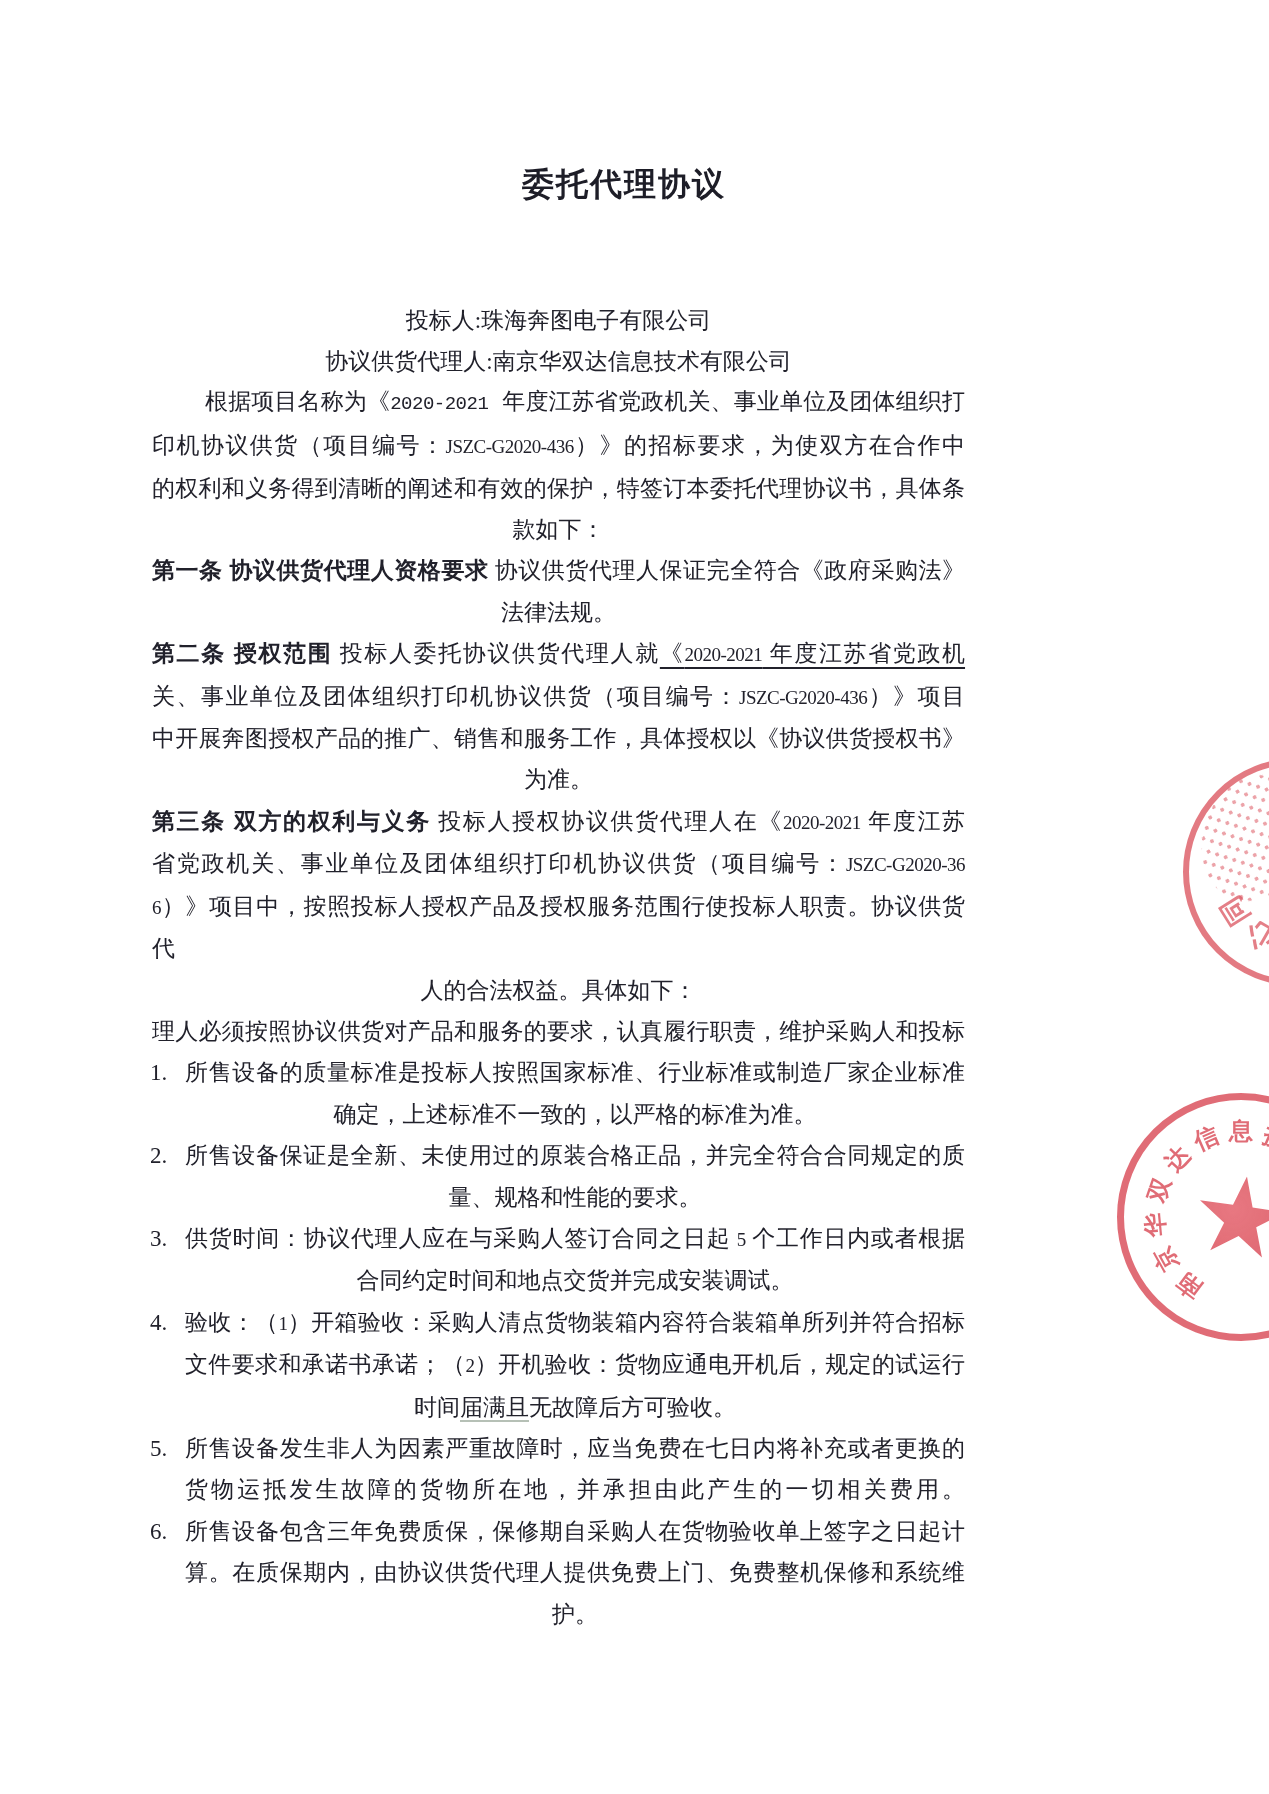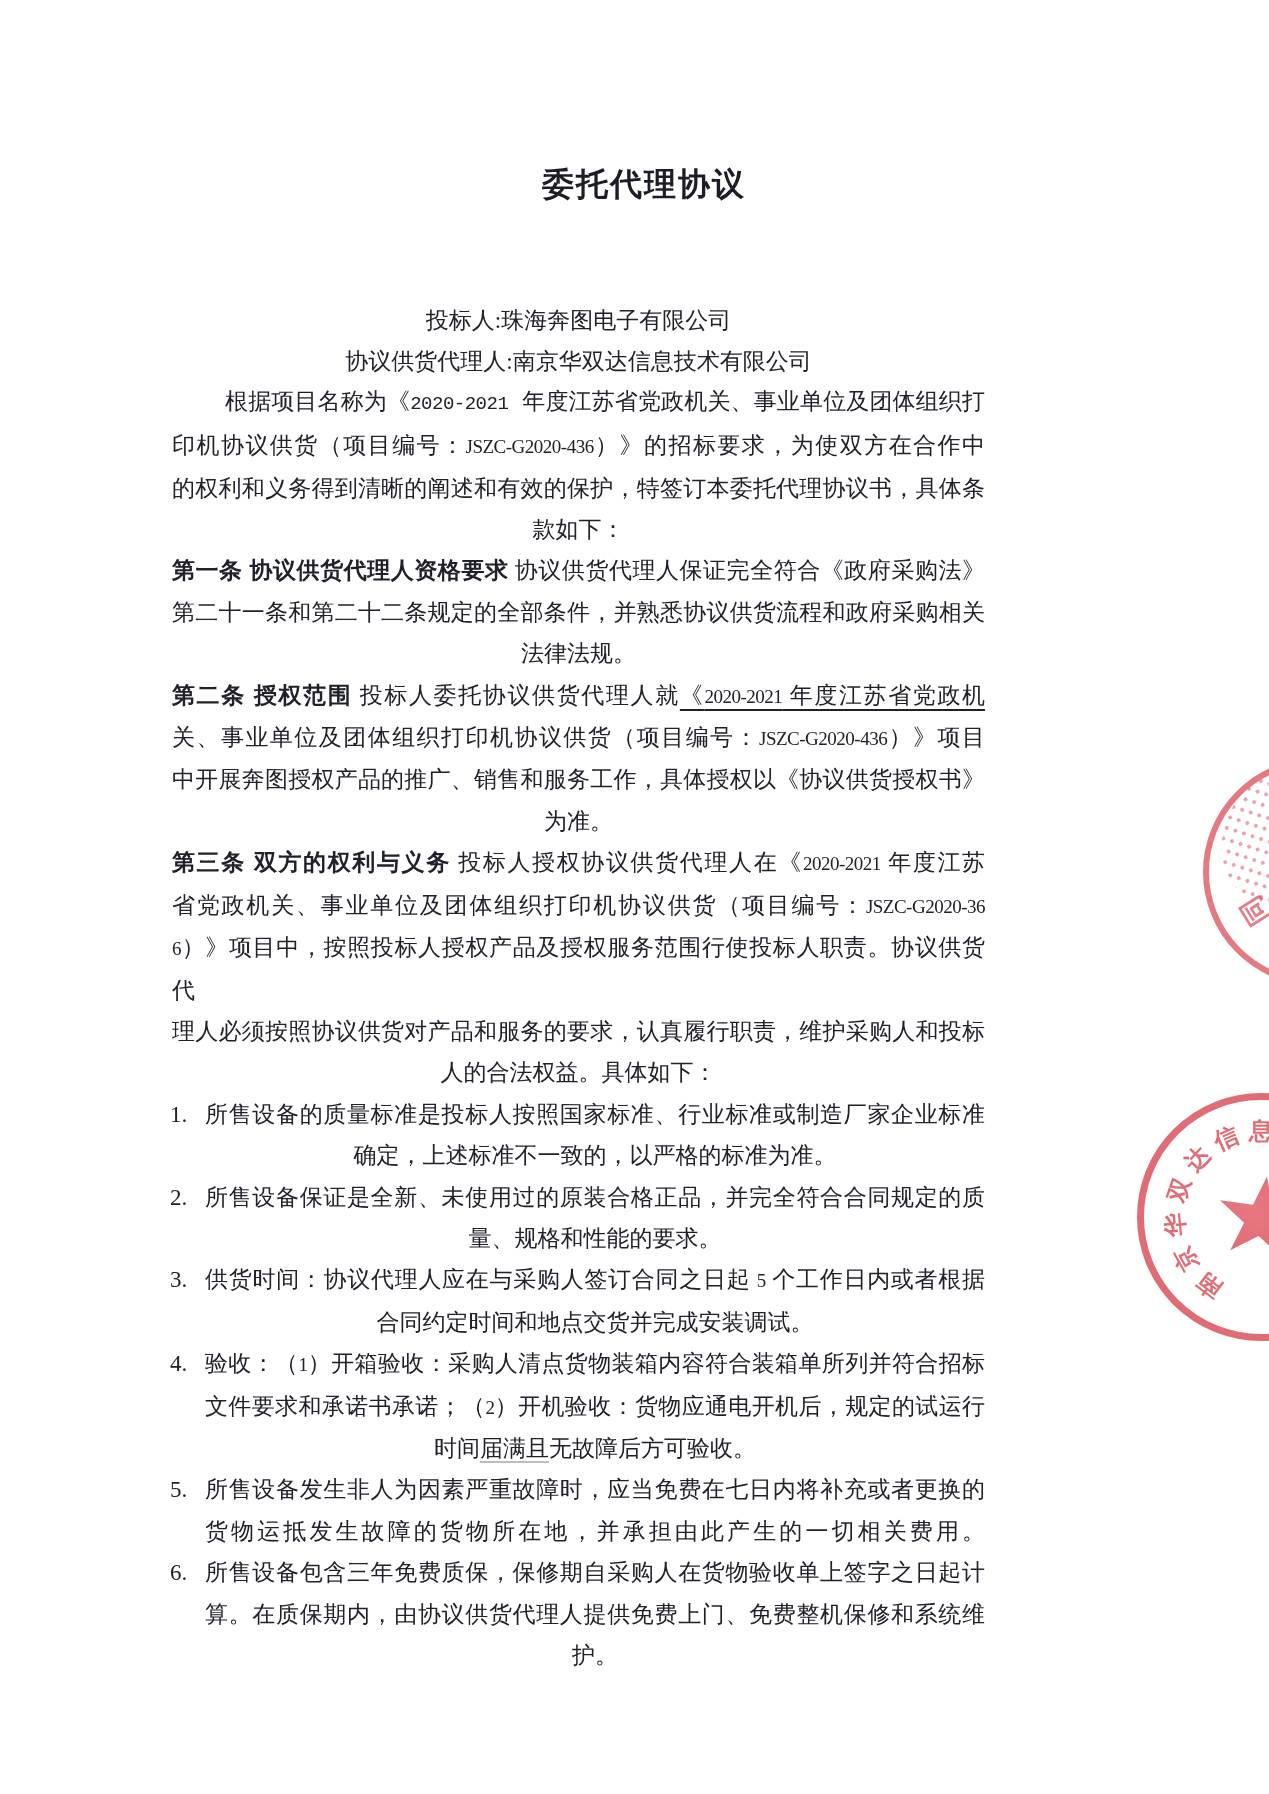--- a/index.html
+++ b/index.html
@@ -4,21 +4,21 @@
 <style>
   html,body{margin:0;padding:0;}
   body{
     width:1269px;height:1794px;
     background:#ffffff;
     position:relative;
     overflow:hidden;
     font-family:"Liberation Serif","DejaVu Serif",serif;
     color:#21212b;
   }
-  .page{position:absolute;inset:0;margin-left:20px;}
+  .page{position:absolute;inset:0;}
   .title{
     position:absolute;
     left:0;top:163px;width:1248px;
     margin:0;
     text-align:center;
     font-size:32px;
     font-weight:700;
     letter-spacing:2px;
     color:#1d1d27;
   }
@@ -107,31 +107,30 @@
   <h1 class="title">委托代理协议</h1>
 
   <div class="doc">
       <div class="line plain"><span class="">投标人:珠海奔图电子有限公司</span></div>
       <div class="line plain"><span class="">协议供货代理人:南京华双达信息技术有限公司</span></div>
       <div class="line indent j"><span class="">根据项目名称为《<span class="lat">2020-2021</span> 年度江苏省党政机关、事业单位及团体组织打</span></div>
       <div class="line plain j"><span class="">印机协议供货（项目编号：<span class="lat">JSZC-G2020-436</span>）》的招标要求，为使双方在合作中</span></div>
       <div class="line plain j"><span class="">的权利和义务得到清晰的阐述和有效的保护，特签订本委托代理协议书，具体条</span></div>
       <div class="line plain"><span class="">款如下：</span></div>
       <div class="line plain j"><span class="seg-b">第一条 协议供货代理人资格要求</span><span class=""> 协议供货代理人保证完全符合《政府采购法》</span></div>
-      <div class="line plain j"><span class="">第二十一条和第二十二条规定的全部条件，并熟悉协议供货流程和政府采购相关</span></div>
       <div class="line plain"><span class="">法律法规。</span></div>
       <div class="line plain j"><span class="seg-b">第二条 授权范围</span><span class=""> 投标人委托协议供货代理人就</span><span class="seg-u">《<span class="lat">2020-2021</span> 年度江苏省党政机</span></div>
       <div class="line plain j"><span class="">关、事业单位及团体组织打印机协议供货（项目编号：<span class="lat">JSZC-G2020-436</span>）》项目</span></div>
       <div class="line plain j"><span class="">中开展奔图授权产品的推广、销售和服务工作，具体授权以《协议供货授权书》</span></div>
       <div class="line plain"><span class="">为准。</span></div>
       <div class="line plain j"><span class="seg-b">第三条 双方的权利与义务</span><span class=""> 投标人授权协议供货代理人在《<span class="lat">2020-2021</span> 年度江苏</span></div>
       <div class="line plain j"><span class="">省党政机关、事业单位及团体组织打印机协议供货（项目编号：<span class="lat">JSZC-G2020-36</span></span></div>
       <div class="line plain j"><span class=""><span class="lat">6</span>）》项目中，按照投标人授权产品及授权服务范围行使投标人职责。协议供货代</span></div>
+      <div class="line plain"><span class="">人的合法权益。具体如下：</span></div>
       <div class="line plain j"><span class="">理人必须按照协议供货对产品和服务的要求，认真履行职责，维护采购人和投标</span></div>
-      <div class="line plain"><span class="">人的合法权益。具体如下：</span></div>
       <div class="line li j"><span class="num">1.</span><span class="">所售设备的质量标准是投标人按照国家标准、行业标准或制造厂家企业标准</span></div>
       <div class="line cont"><span class="">确定，上述标准不一致的，以严格的标准为准。</span></div>
       <div class="line li j"><span class="num">2.</span><span class="">所售设备保证是全新、未使用过的原装合格正品，并完全符合合同规定的质</span></div>
       <div class="line cont"><span class="">量、规格和性能的要求。</span></div>
       <div class="line li j"><span class="num">3.</span><span class="">供货时间：协议代理人应在与采购人签订合同之日起 <span class="lat">5</span> 个工作日内或者根据</span></div>
       <div class="line cont"><span class="">合同约定时间和地点交货并完成安装调试。</span></div>
       <div class="line li j"><span class="num">4.</span><span class="">验收：（<span class="lat">1</span>）开箱验收：采购人清点货物装箱内容符合装箱单所列并符合招标</span></div>
       <div class="line cont j"><span class="">文件要求和承诺书承诺；（<span class="lat">2</span>）开机验收：货物应通电开机后，规定的试运行</span></div>
       <div class="line cont"><span class="">时间</span><span class="seg-f">届满且</span><span class="">无故障后方可验收。</span></div>
       <div class="line li j"><span class="num">5.</span><span class="">所售设备发生非人为因素严重故障时，应当免费在七日内将补充或者更换的</span></div>

